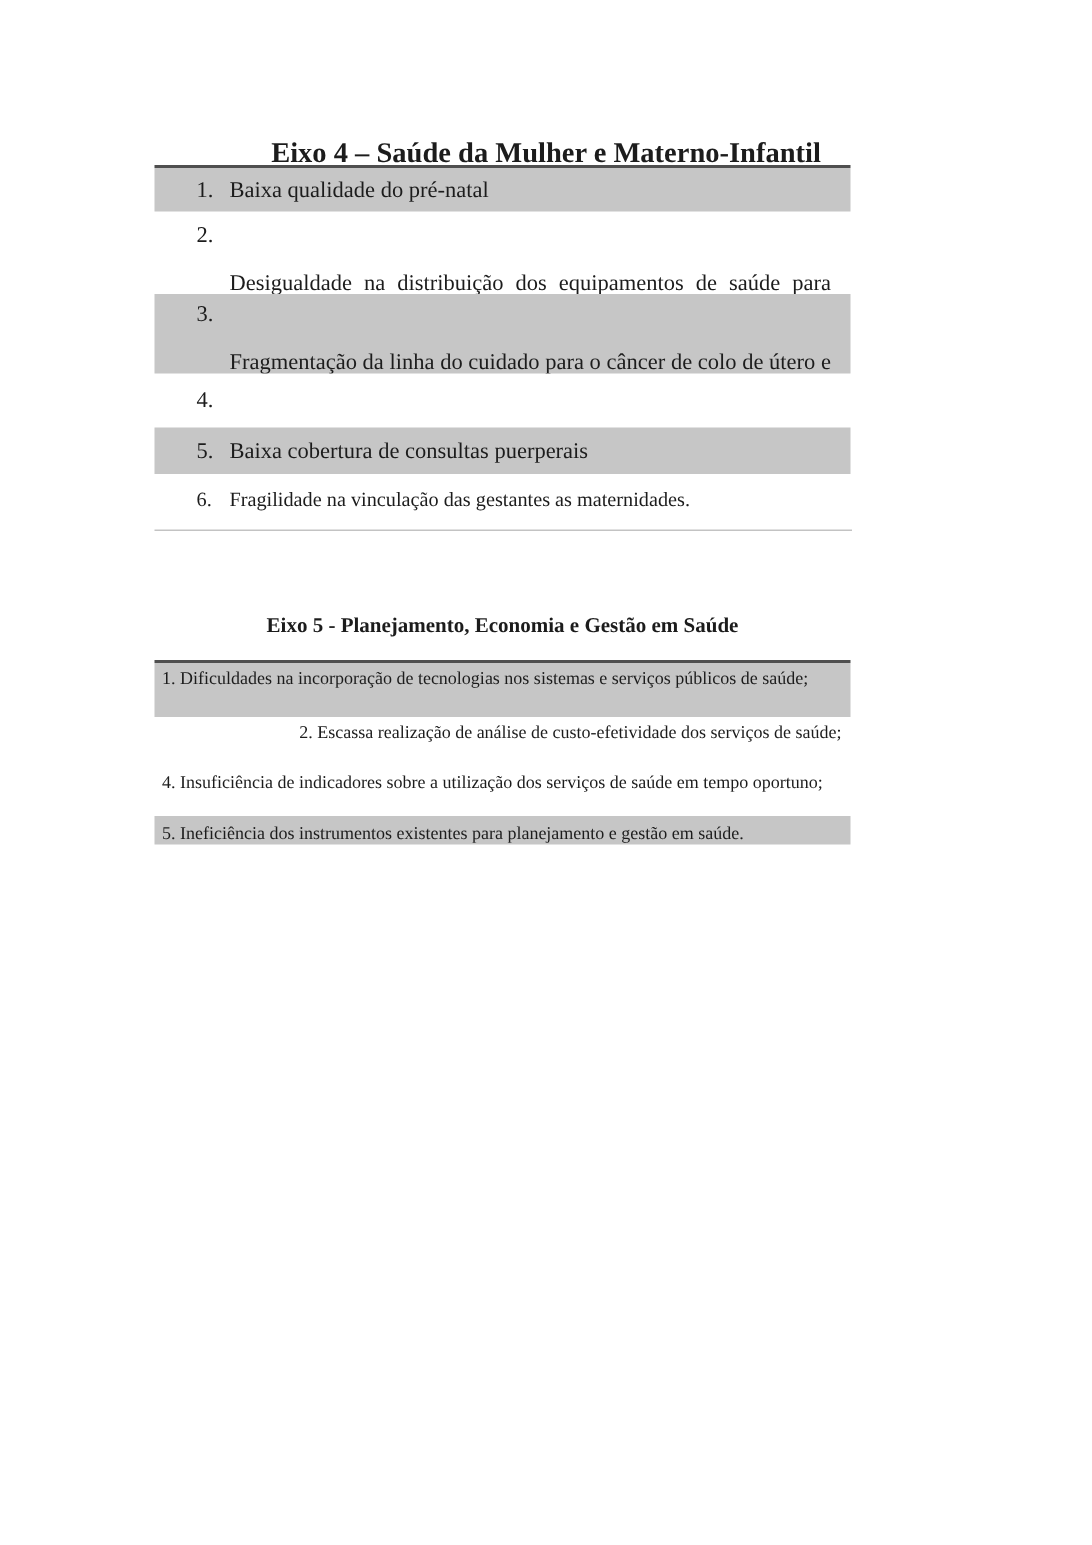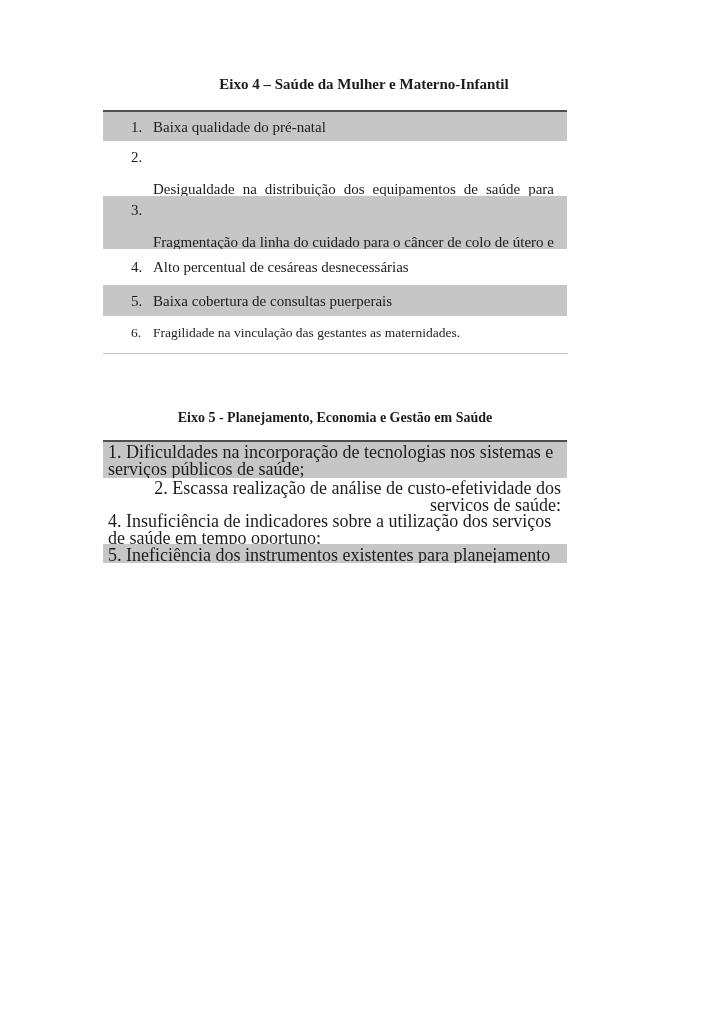--- a/index.html
+++ b/index.html
@@ -7,21 +7,21 @@
   .page {
     position:relative;
     width:728px; height:1030px;
     background:var(--page-bg,#ffffff);
     font-family:"Liberation Serif", serif;
     color:var(--text,#1c1c1c);
     overflow:hidden;
     margin:0 auto;
   }
   .title { position:absolute; font-weight:bold; text-align:center; }
-  .title-eixo4 { top:76px; left:0; width:728px; font-size:15px; }
+  .title-eixo4 { top:92px; left:0; width:728px; font-size:19px; }
   .title-eixo5 { top:410px; left:103px; width:464px; font-size:14px;text-align:center; }
 
   .tbl {
     position:absolute; left:103px; width:464px;
     border-top:2px solid var(--tbl-border,#4f4f4f);
   }
   .tbl1 { top:110px; }
   .tbl2 { top:440px; }
   .row { overflow:hidden; }
   .row.shaded { background:var(--shade,#c6c6c6); }
@@ -33,21 +33,21 @@
   .tbl1 .row:nth-child(1) { height:29px; padding-top:2px; }
   .tbl1 .row:nth-child(2) { height:55px; padding-top:3px; }
   .tbl1 .row:nth-child(3) { height:53px; padding-top:1px; }
   .tbl1 .row:nth-child(4) { height:36px; padding-top:5px; }
   .tbl1 .row:nth-child(5) { height:31px; padding-top:3px; }
   .tbl1 .row:nth-child(6) { height:29px; padding-top:4px; font-size:13.5px; }
   .tbl1 .row:nth-child(2) .txt,
   .tbl1 .row:nth-child(3) .txt { text-align:justify;margin-top:32px; }
 
   
-  .tbl2 .row { font-size:18px; line-height:16.5px; padding:2px 6px 0 5px; }
+  .tbl2 .row { font-size:12px; line-height:16.5px; padding:2px 6px 0 5px; }
   .tbl2 .row:nth-child(1) { height:36px; }
   .tbl2 .row:nth-child(2) { height:33px;text-align:right; }
   .tbl2 .row:nth-child(3) { height:33px; }
   .tbl2 .row:nth-child(4) { height:19px; padding-top:3px; }
   .tbl2 .row:nth-child(5) { height:33px;margin-top:16px; }
 
   .divider {
     position:absolute; top:353px; left:103px; width:465px;
     border-top:1px solid var(--divider,#c3c3c3);
   }
@@ -66,21 +66,20 @@
       <div class="row">
         <span class="num">2.</span>
         <div class="txt">Desigualdade na distribuição dos equipamentos de saúde para atendimento da gestante de alto risco</div>
       </div>
       <div class="row shaded">
         <span class="num">3.</span>
         <div class="txt">Fragmentação da linha do cuidado para o câncer de colo de útero e mama</div>
       </div>
       <div class="row">
         <span class="num">4.</span>
-        <div class="txt">Alto percentual de cesáreas desnecessárias</div>
       </div>
       <div class="row shaded">
         <span class="num">5.</span>
         <div class="txt">Baixa cobertura de consultas puerperais</div>
       </div>
       <div class="row">
         <span class="num">6.</span>
         <div class="txt">Fragilidade na vinculação das gestantes as maternidades.</div>
       </div>
     </div>

